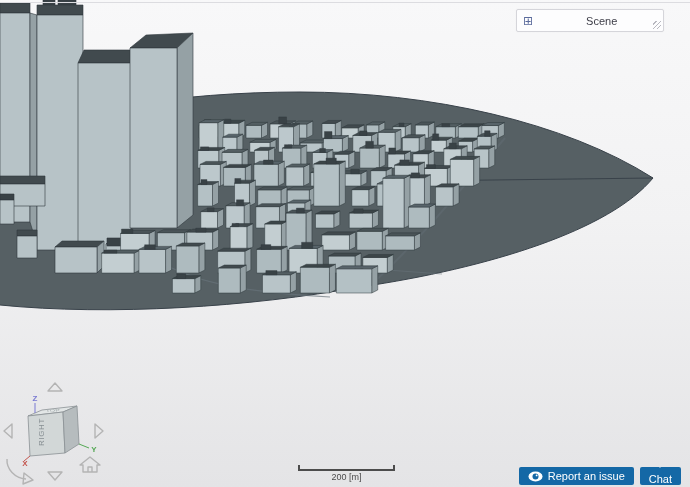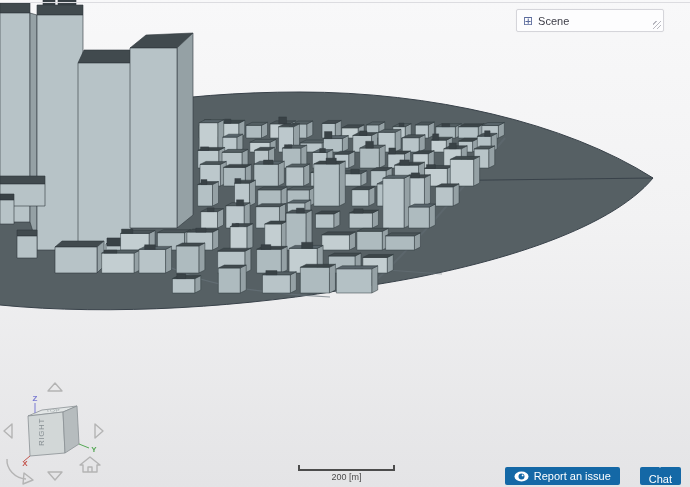--- a/index.html
+++ b/index.html
@@ -7,31 +7,31 @@
   .stage{position:relative;width:690px;height:487px;overflow:hidden;
          background:linear-gradient(180deg,#f8f8f9 0%,#f2f2f3 45%,#e4e4e6 100%);}
   .top-line{position:absolute;top:2px;left:0;right:0;height:1px;background:#dcdce0;}
   #scene-svg{position:absolute;left:0;top:0;}
 
   
   .scene-panel{position:absolute;left:516px;top:9px;width:148px;height:23px;
     box-sizing:border-box;background:#fdfdfe;border:1px solid #d5d5da;border-radius:2px;
     display:flex;align-items:center;padding:0 6px;box-shadow:0 0 2px rgba(0,0,0,0.04);}
   .scene-panel .expand{color:#5b6b9c;font-size:12px;line-height:1;margin-right:5px;cursor:pointer;}
-  .scene-panel .lbl{color:#3d3d47;font-size:11px;}
+  .scene-panel .lbl{color:#3d3d47;font-size:11px;margin-left:48px;}
   .scene-panel .resize{position:absolute;right:2px;bottom:2px;width:8px;height:8px;
     background:repeating-linear-gradient(135deg,transparent 0 2px,#b8b8c0 2px 3px);cursor:nwse-resize;}
 
   
   .scalebar{position:absolute;left:298px;top:465px;width:97px;text-align:center;}
   .scalebar .bar{height:6px;border-bottom:2px solid #4c4c4c;border-left:2px solid #4c4c4c;border-right:2px solid #4c4c4c;box-sizing:border-box;}
   .scalebar .txt{font-size:9px;color:#4c4c4c;margin-top:1px;}
 
   
-  .footer-btns{position:absolute;right:9px;bottom:2px;display:flex;gap:20px;}
+  .footer-btns{position:absolute;right:9px;bottom:2px;display:flex;gap:6px;}
   .btn{height:18px;display:flex;align-items:center;gap:5px;padding:0 9px;
        background:#1468a6;color:#fff;font-size:11px;border:none;border-radius:2px;cursor:pointer;white-space:nowrap;}
   .btn svg{display:block;}
 </style>
 </head>
 <body>
 
 <div class="stage">
 
   <svg id="scene-svg" width="690" height="487" viewBox="0 0 690 487">

